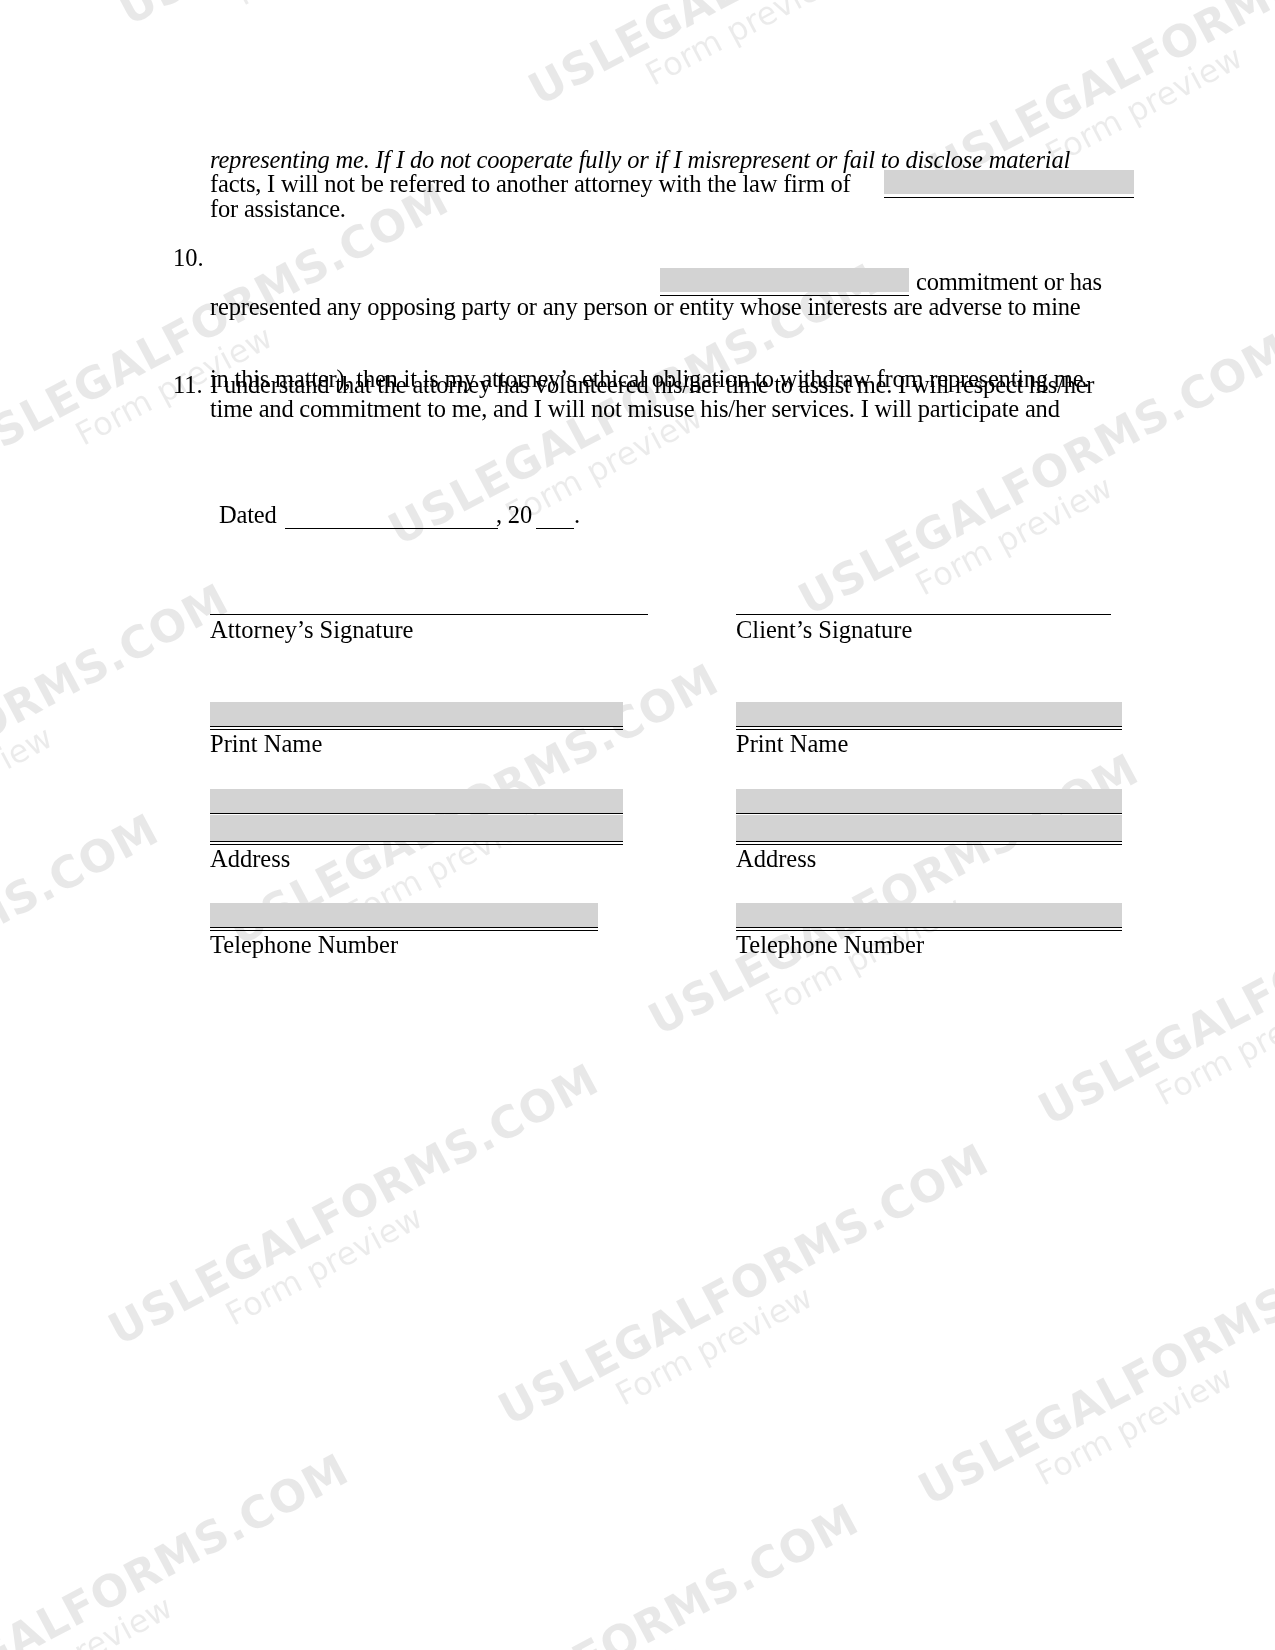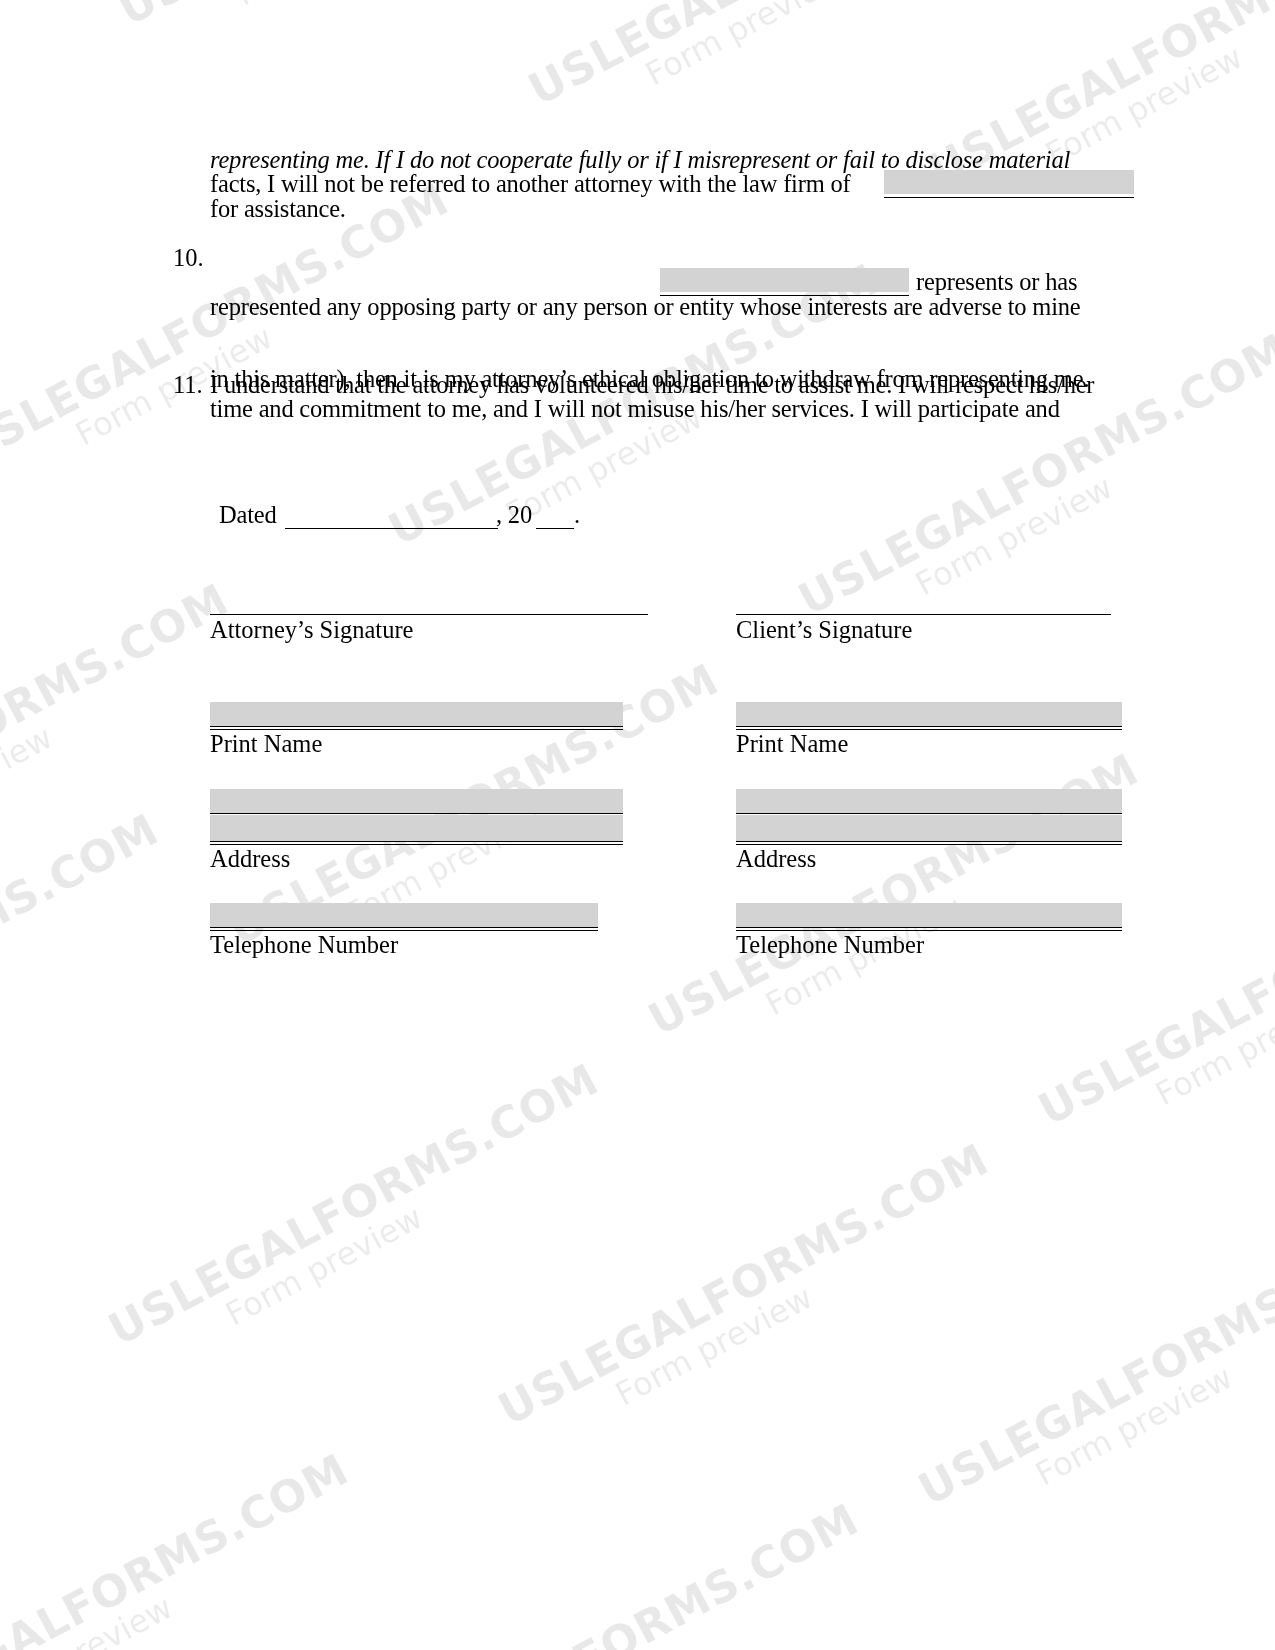--- a/index.html
+++ b/index.html
@@ -94,21 +94,21 @@
 
   <div class="txt" style="left:210px; top:148px;font-style:italic;">representing me.  If I do not cooperate fully or if I misrepresent or fail to disclose material</div>
   <div class="txt" style="left:210px; top:172px;">facts, I will not be referred to another attorney with the law firm of</div>
   <div class="gray" style="left:884px; top:170px; width:250px; height:24px;"></div>
   <div class="line" style="left:884px; top:197px; width:250px;"></div>
   <div class="txt" style="left:210px; top:197px;">for assistance.</div>
 
   <div class="num" style="left:173px; top:246px;">10.</div>
   <div class="gray" style="left:660px; top:268px; width:249px; height:24px;"></div>
   <div class="line" style="left:660px; top:295px; width:249px;"></div>
-  <div class="txt" style="left:916px; top:270px;">represents or has</div>
+  <div class="txt" style="left:916px; top:270px;">commitment or has</div>
   <div class="txt" style="left:210px; top:295px;">represented any opposing party or any person or entity whose interests are adverse to mine</div>
   <div class="txt" style="left:210px; top:319px;margin-top:48px;">in this matter), then it is my attorney’s ethical obligation to withdraw from representing me.</div>
 
   <div class="num" style="left:173px; top:373px;">11.</div>
   <div class="txt" style="left:210px; top:373px;">I understand that the attorney has volunteered his/her time to assist me.  I will respect his/her</div>
   <div class="txt" style="left:210px; top:397px;">time and commitment to me, and I will not misuse his/her services.  I will participate and</div>
 
   <div class="txt" style="left:219px; top:503px;">Dated</div>
   <div class="line" style="left:285px; top:528px; width:213px;"></div>
   <div class="txt" style="left:496px; top:503px;">, 20</div>

